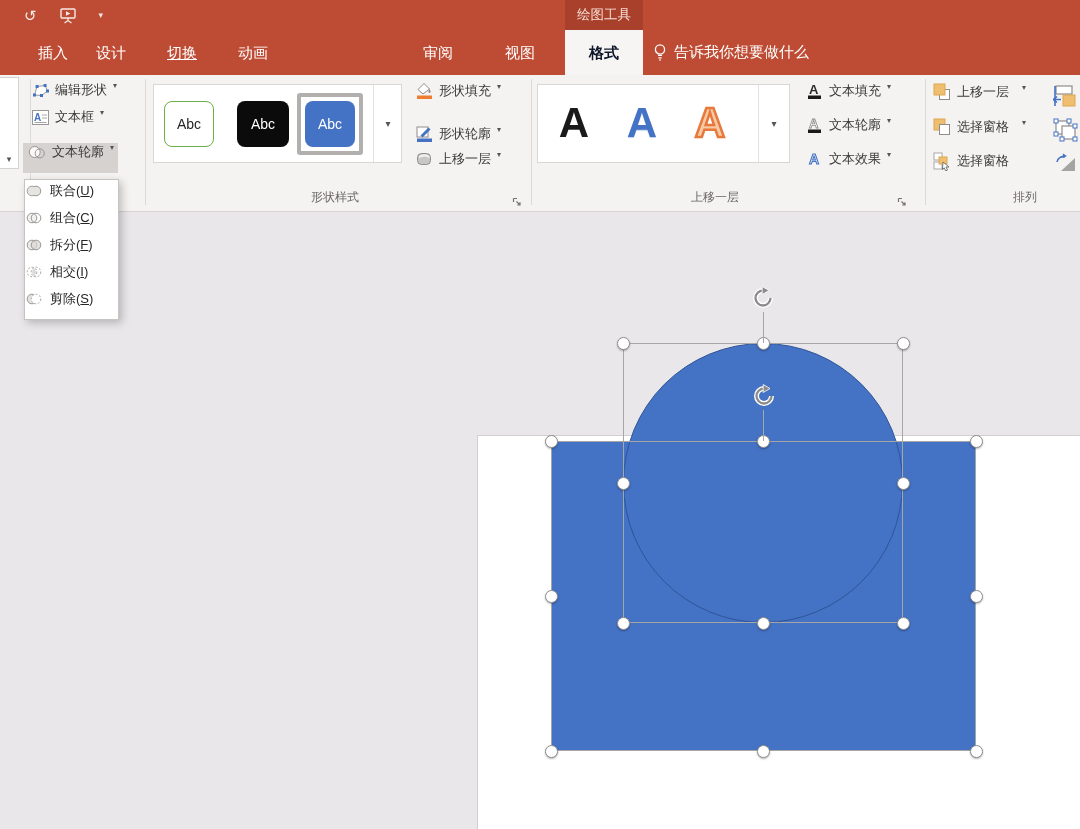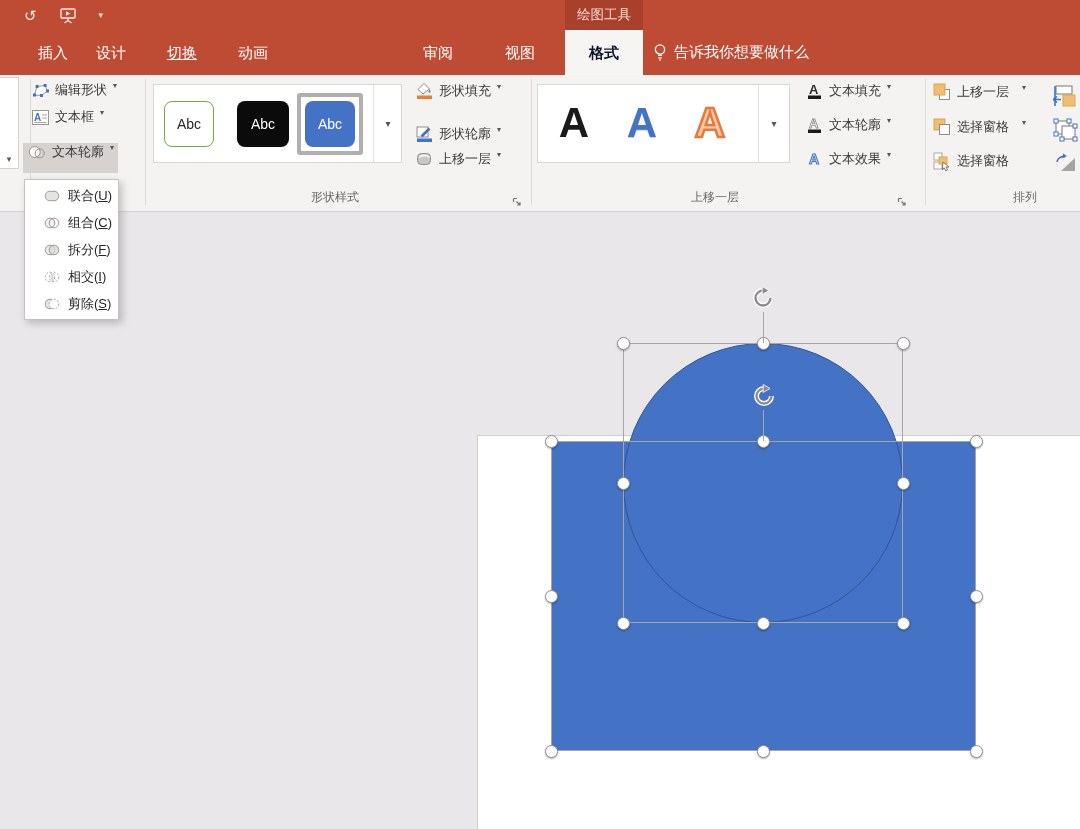--- a/index.html
+++ b/index.html
@@ -50,21 +50,21 @@
   .wa-black { color:#1A1A1A; }
   .wa-blue { color:#4472C4; text-shadow:0 1px 1px rgba(68,114,196,.35); }
   .wa-orange { color:#F7C9A4; -webkit-text-stroke:2.5px #E8793C; }
 
   .grouplabel { position:absolute; top:114px; font-size:12px; color:#696663; text-align:center; }
   .launcher { position:absolute; top:118px; width:10px; height:10px; cursor:default; }
 
   
   .menu { position:absolute; left:24px; top:179px; width:95px; background:#FFFFFF; border:1px solid #C6C4C2;
       box-shadow:3px 3px 8px rgba(0,0,0,.22); z-index:100; padding:2px 0; }
-  .menu-item { height:27px; display:flex; align-items:center; gap:7px; padding-left:18px; font-size:13px; color:#262626; cursor:default; }
+  .menu-item { height:27px; display:flex; gap:7px; padding-left:0; font-size:13px; color:#262626; cursor:default; }
   .menu-item u { text-decoration:underline; }
 
   
   .canvas { position:absolute; left:0; top:212px; width:1080px; height:617px; background:#E9E7E9; }
   .slide { position:absolute; left:477px; top:223px; width:603px; height:606px; background:#FFFFFF; border-left:1px solid #D2D0CE; border-top:1px solid #D2D0CE; }
   #shapes-layer { position:absolute; left:0; top:0; width:1080px; height:829px; pointer-events:none; }
   #shapes-layer > div { position:absolute; pointer-events:auto; }
   .shape.ellipse { border-radius:50%; }
   .sel-box { border:1px solid #A6A6A6; background:transparent; }
   .handle { width:13px; height:13px; border-radius:50%; background:#fff; border:1px solid #8F8F8F; box-shadow:0 1px 2px rgba(0,0,0,.3); }

